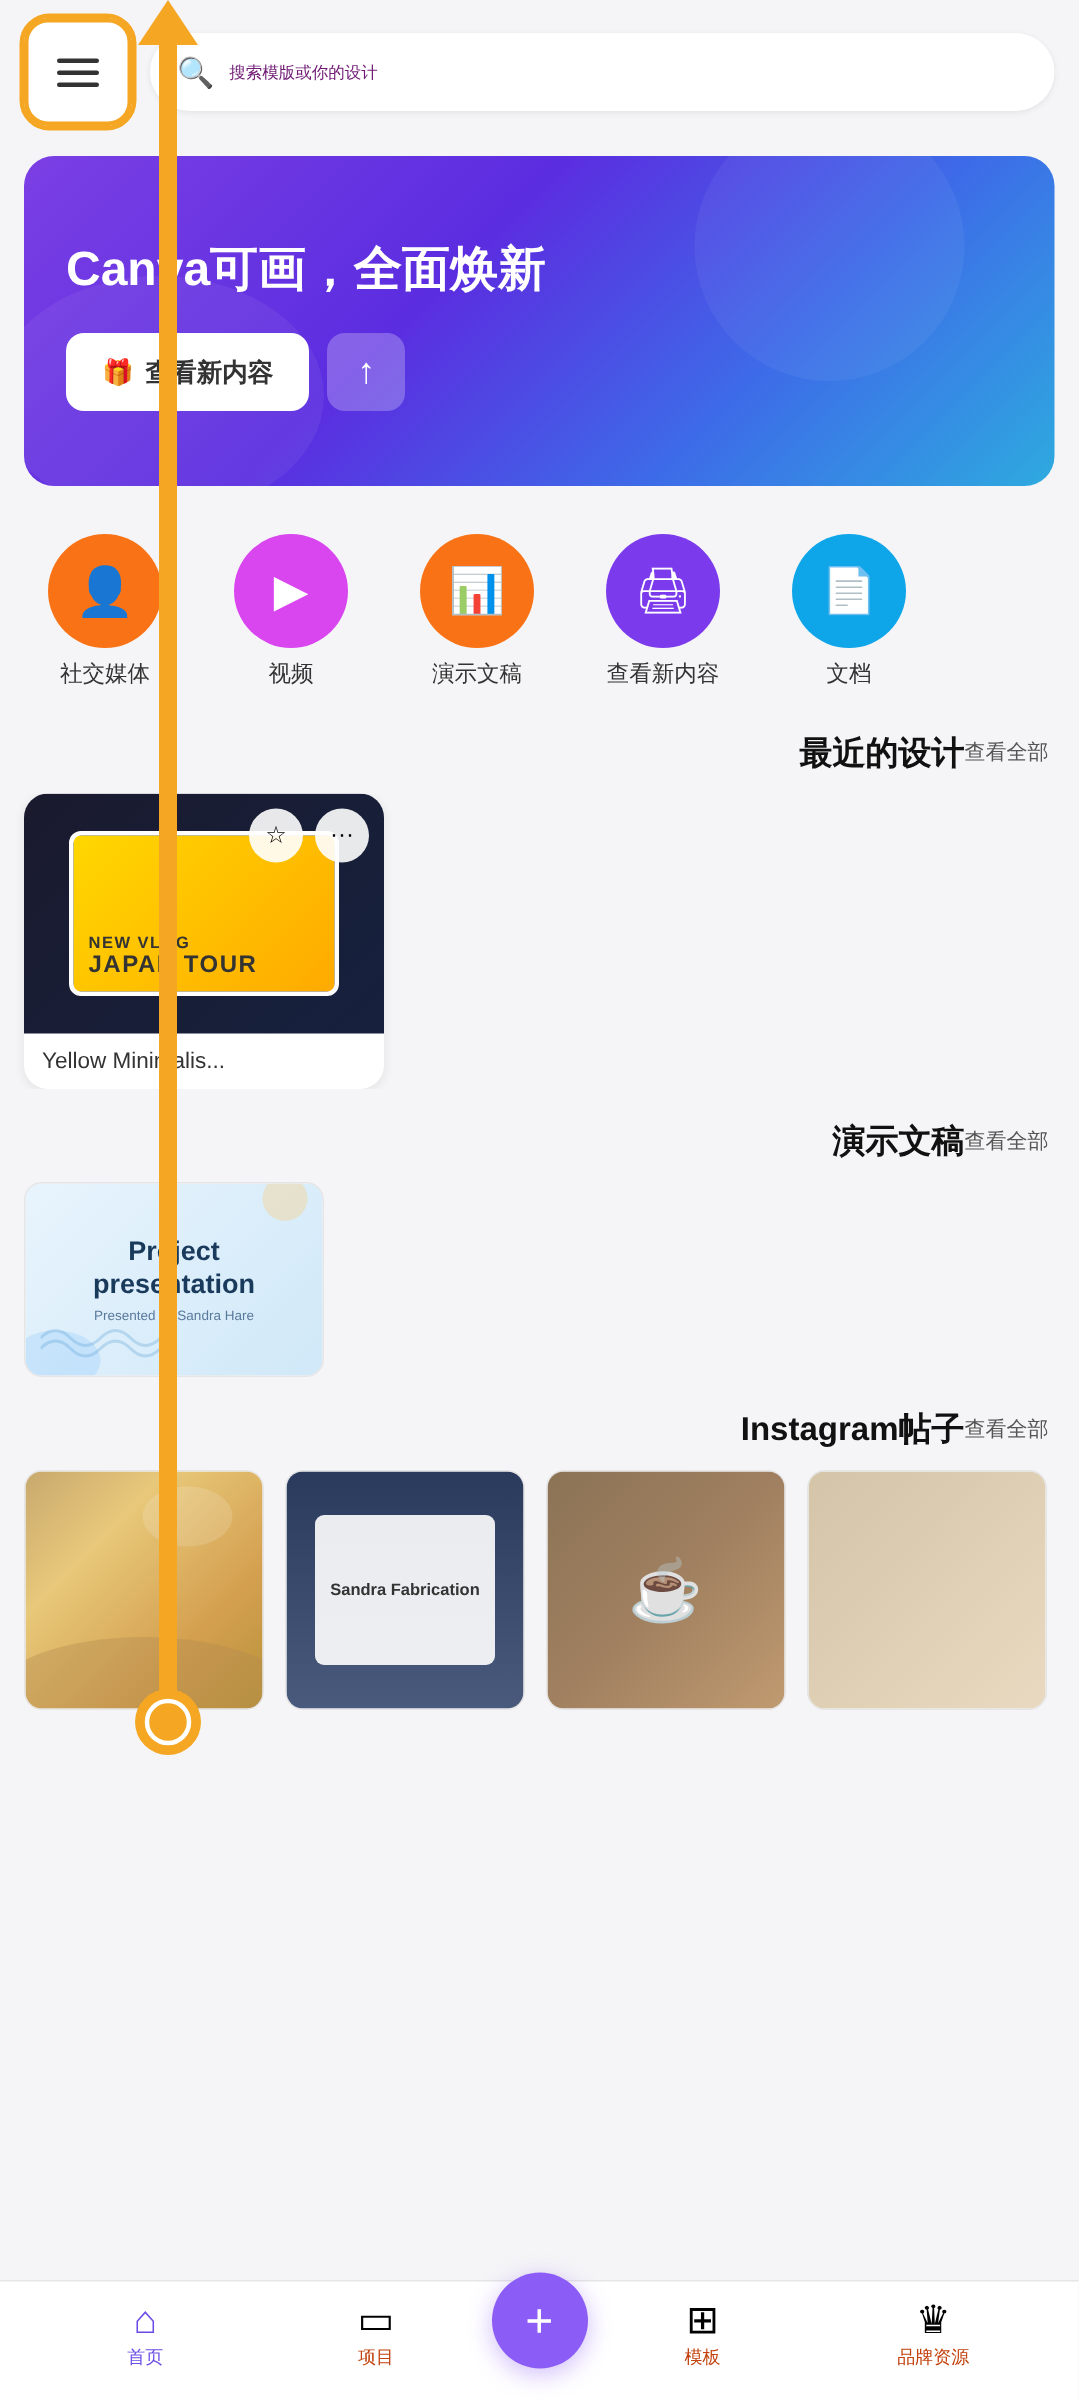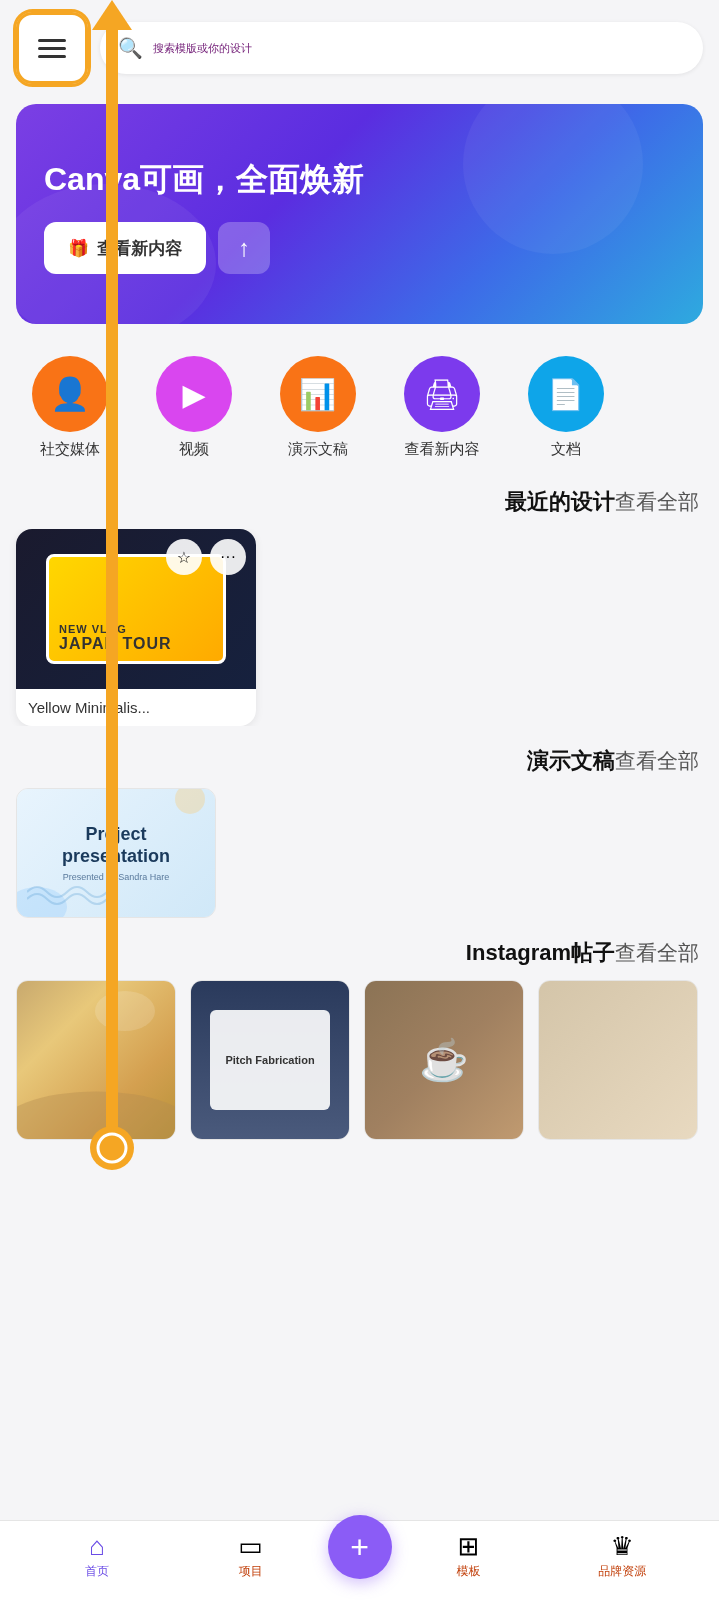--- a/index.html
+++ b/index.html
@@ -184,21 +184,21 @@
       justify-content: flex-end;
       align-items: center;
       padding: 20px 20px 12px;
     }
     .section-title {
       font-size: 22px;
       font-weight: 700;
       color: #111;
     }
     .section-link {
-      font-size: 21px;
+      font-size: 14px;
       color: #555;
     }
 
     
     .recent-scroll {
       padding: 0 16px;
       display: flex;
       gap: 16px;
       overflow-x: auto;
       scrollbar-width: none;
@@ -674,21 +674,21 @@
         <div class="insta-beach">
 
           <svg style="position:absolute;bottom:0;left:0;width:100%;height:60%;" viewBox="0 0 160 100" preserveAspectRatio="none">
             <ellipse cx="80" cy="90" rx="100" ry="40" fill="rgba(180,140,80,0.4)"></ellipse>
           </svg>
         </div>
       </div>
       <div class="insta-card">
         <div class="insta-adobe">
           <div class="insta-adobe-inner">
-            <span style="font-size:11px;color:#333;text-align:center;font-weight:600;">Pitch Fabrication</span>
+            <span style="font-size:11px;color:#333;text-align:center;font-weight:600;">Sandra Fabrication</span>
           </div>
         </div>
       </div>
       <div class="insta-card">
         <div class="insta-coffee">
           <span style="font-size:40px;">☕</span>
         </div>
       </div>
       <div class="insta-card">
         <div class="insta-fourth"></div>

